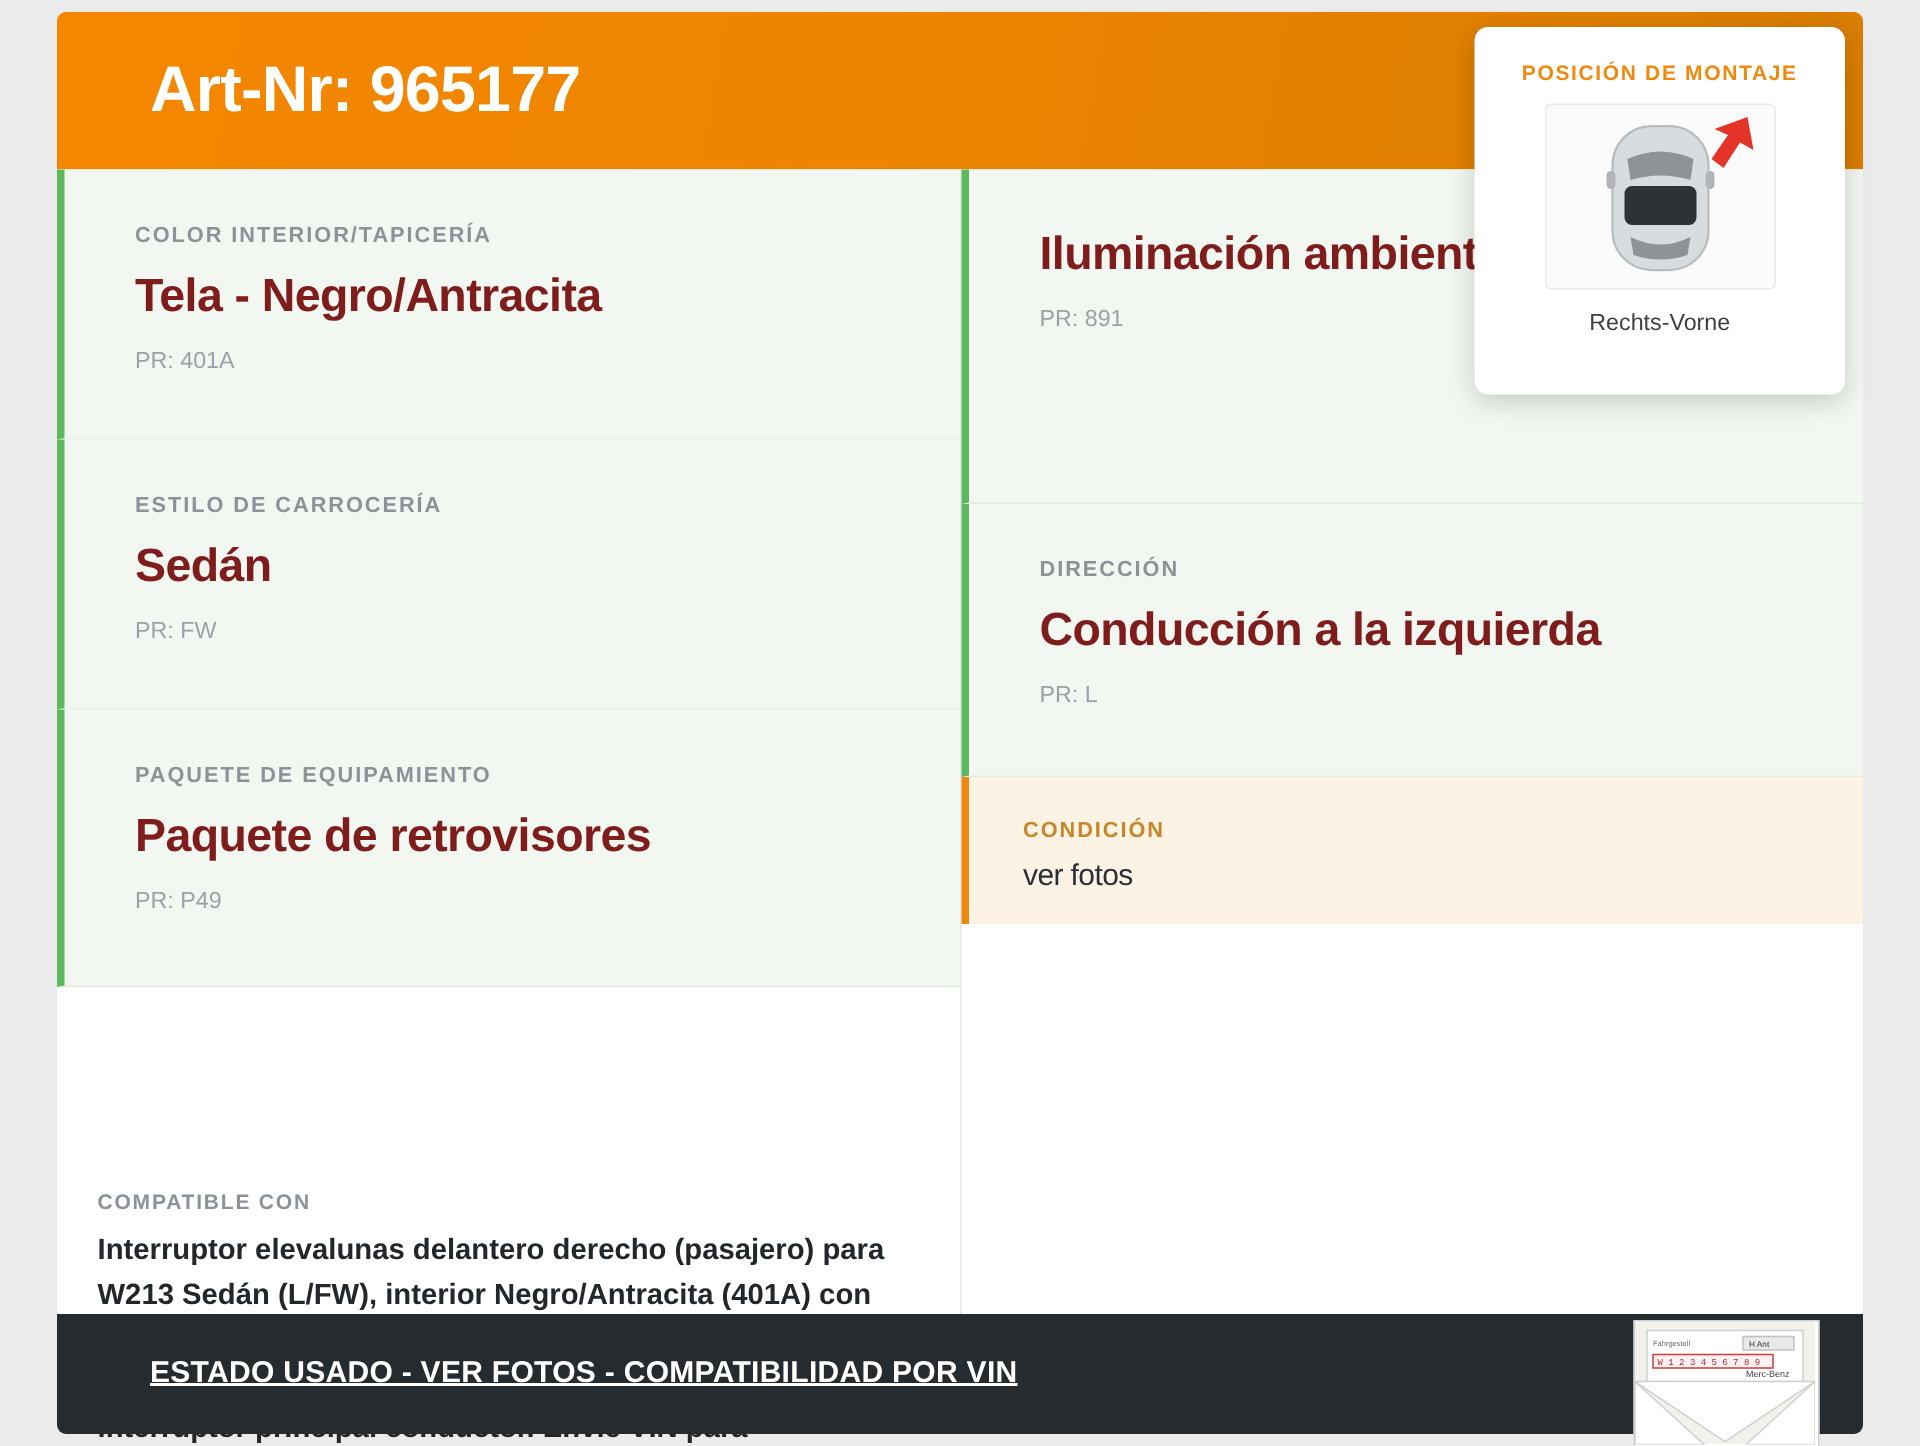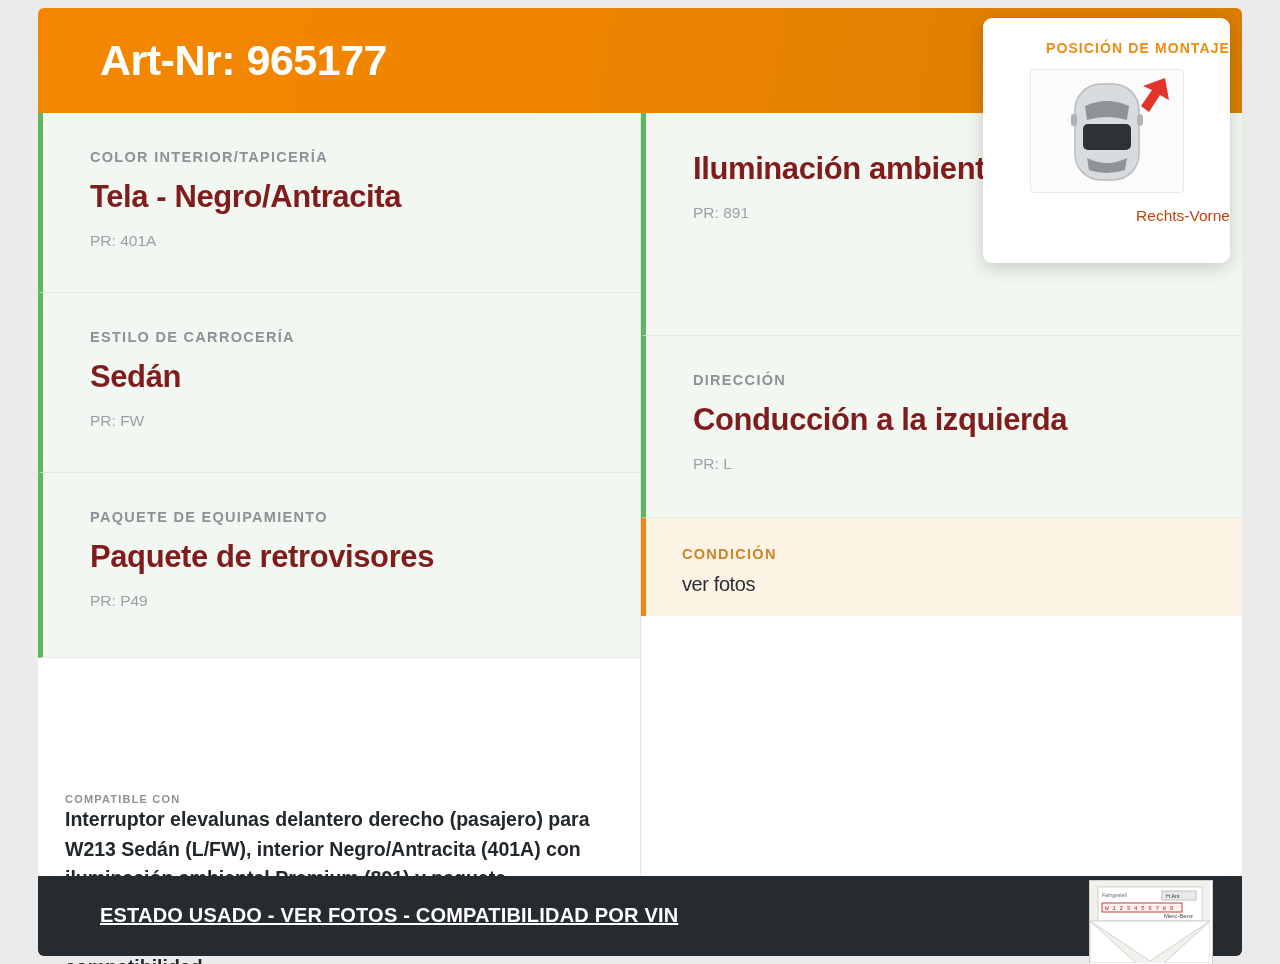--- a/index.html
+++ b/index.html
@@ -119,26 +119,26 @@
     position: absolute;
     left: 0;
     top: 658px;
     width: 602px;
     height: 105px;
     background: #ffffff;
     padding: 22px 28px 0 27px;
     box-sizing: border-box;
   }
   .compat-label {
-    font-size: 11px;
+    font-size: 14px;
     font-weight: bold;
     letter-spacing: 1.2px;
     color: #8b9298;
     text-transform: uppercase;
-    margin-bottom: 0;
+    margin-bottom: 10px;
   }
   .compat-text {
     font-size: 19.5px;
     font-weight: bold;
     color: #22272c;
     line-height: 1.52;
   }
 
   
   .footer {
@@ -164,21 +164,21 @@
   
   .mount-card {
     position: absolute;
     left: 983px;
     top: 18px;
     width: 247px;
     height: 245px;
     background: #ffffff;
     border-radius: 9px;
     box-shadow: 0 5px 18px rgba(0,0,0,0.18);
-    text-align: right;
+    text-align: center;
     box-sizing: border-box;
     padding-top: 22px;
   }
   .mount-title {
     font-size: 14px;
     font-weight: bold;
     letter-spacing: 1.1px;
     color: #ef8a10;
     text-transform: uppercase;
   }
@@ -187,21 +187,21 @@
     margin: 13px auto 0 auto;
     width: 152px;
     height: 122px;
     background: #fbfbfb;
     border: 1px solid #e9e9e9;
     border-radius: 4px;
   }
   .mount-caption {
     margin-top: 14px;
     font-size: 15.5px;
-    color: #c2410c;
+    color: #404040;
   }
 
   .car-svg { position: absolute; left: 38px; top: 10px; }
   .arrow-svg { position: absolute; left: 96px; top: 4px; }
 
   
   .stamp {
     position: absolute;
     left: 1089px;
     top: 880px;

